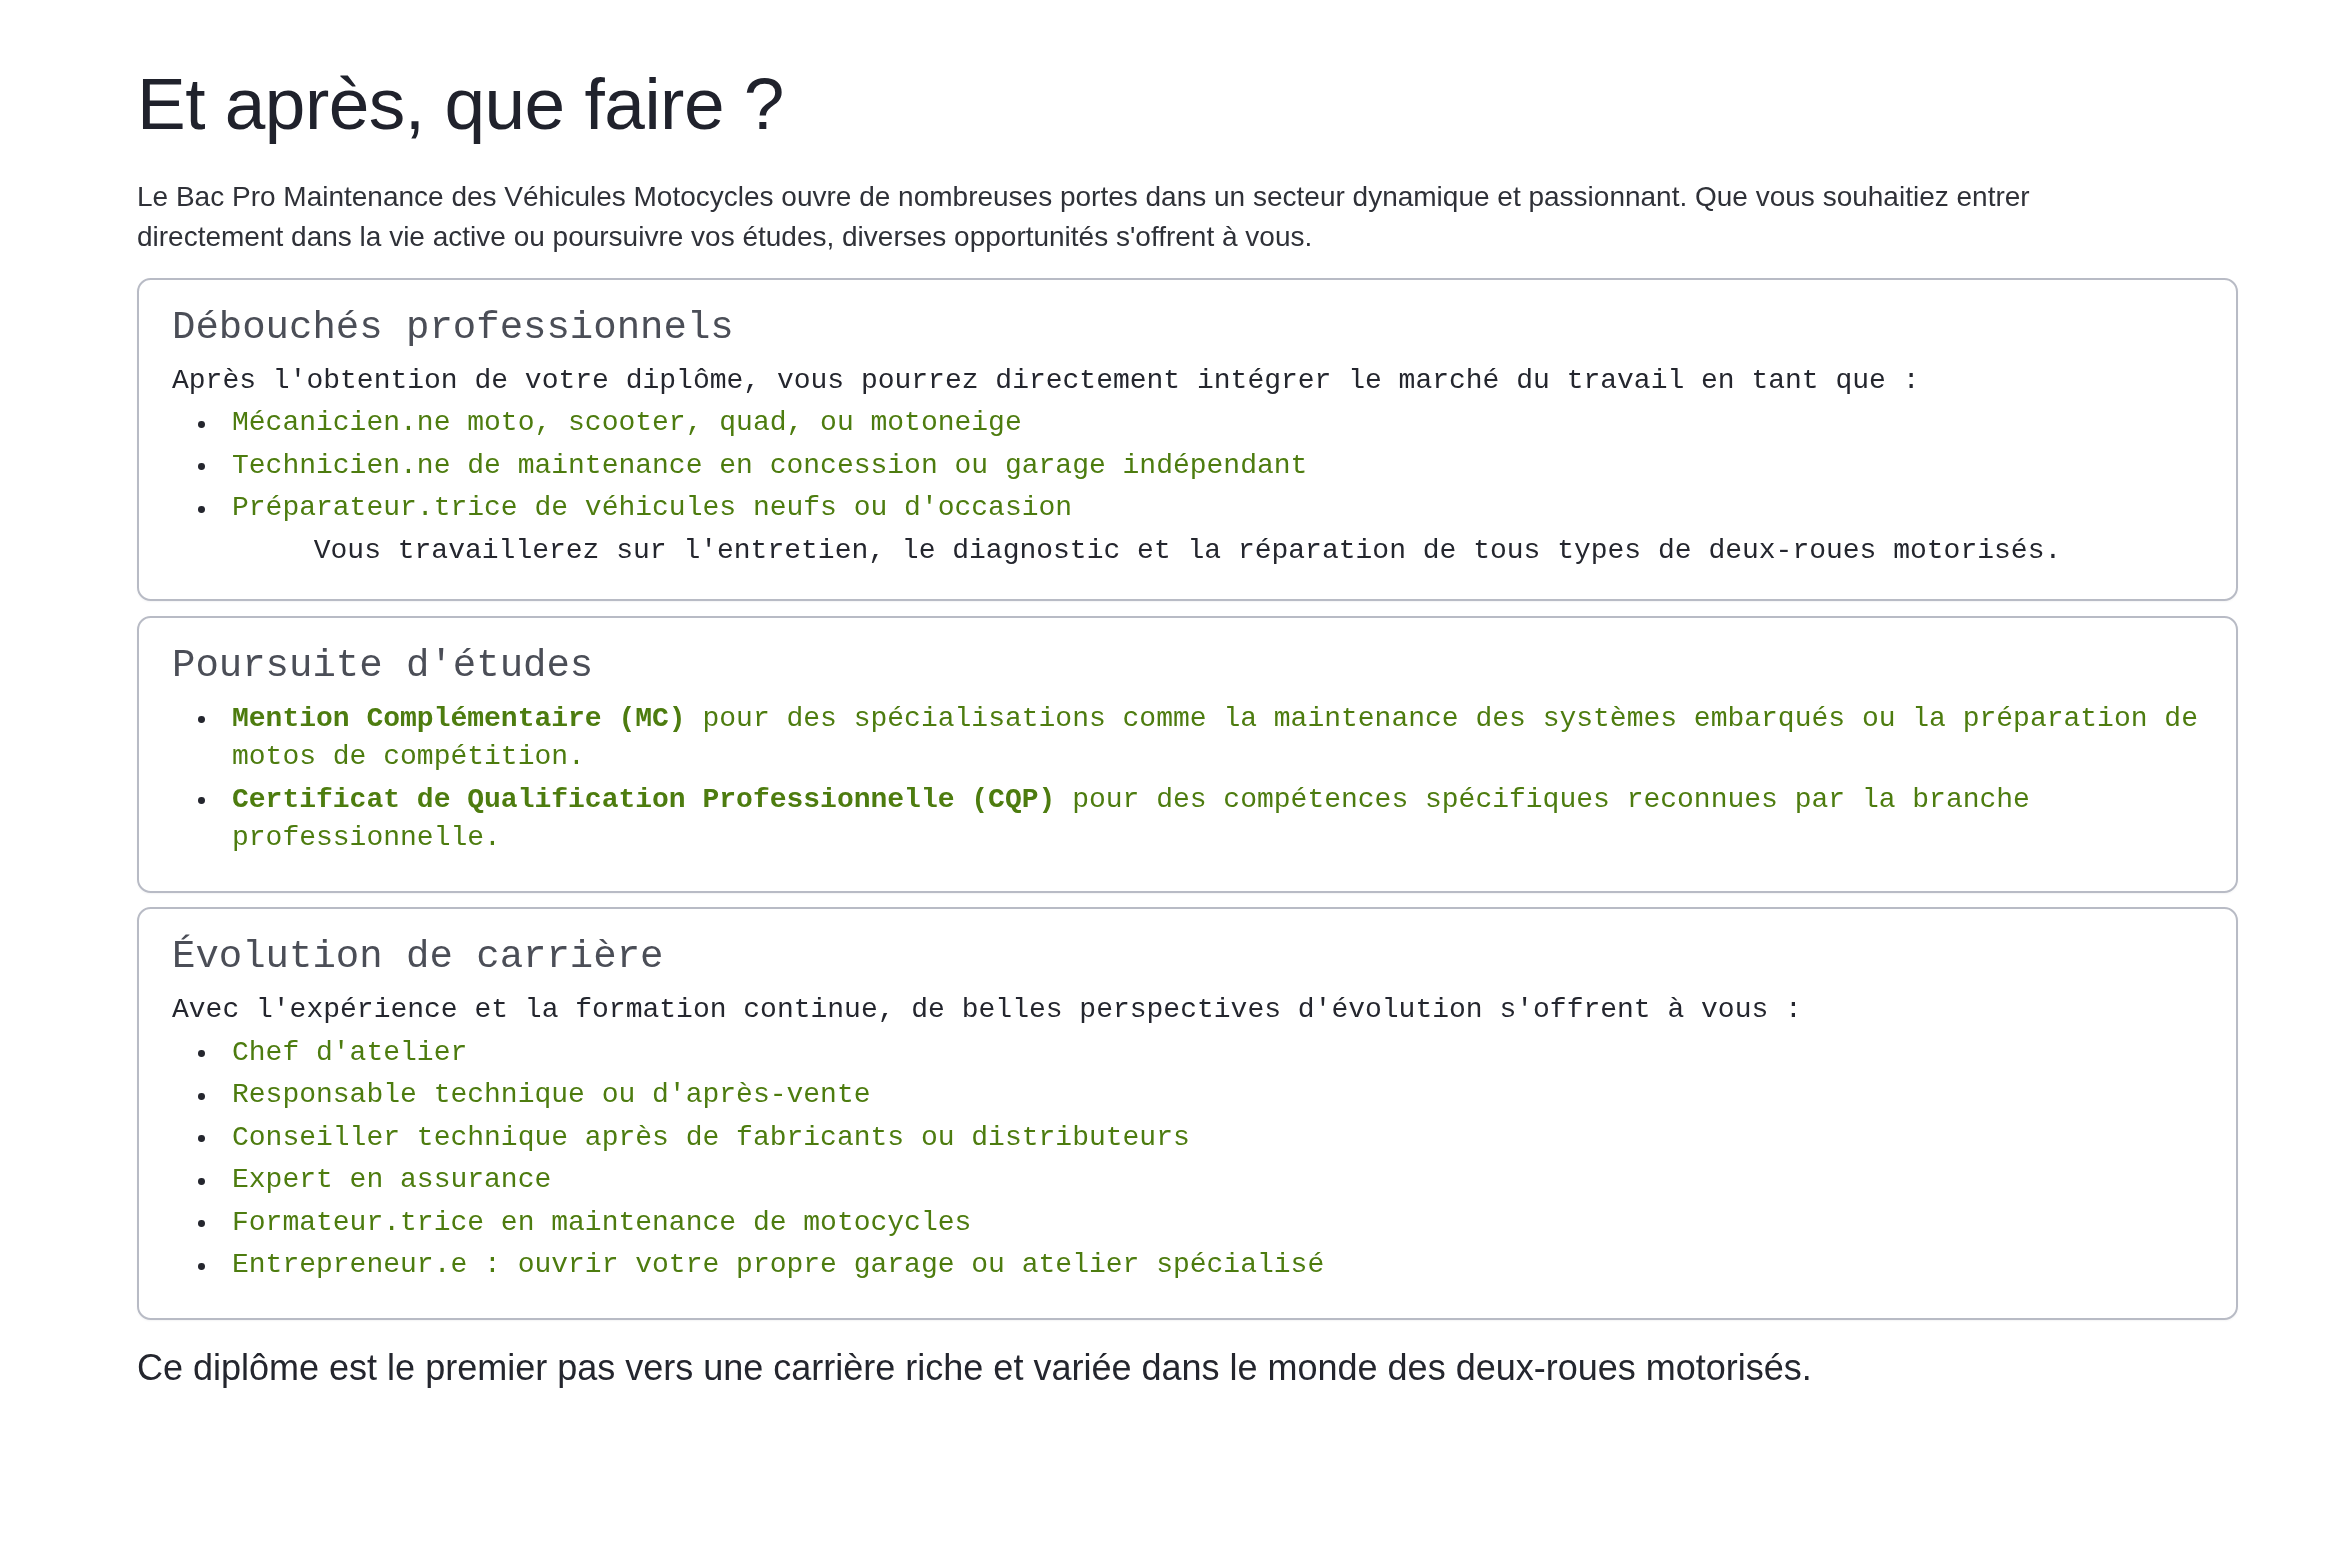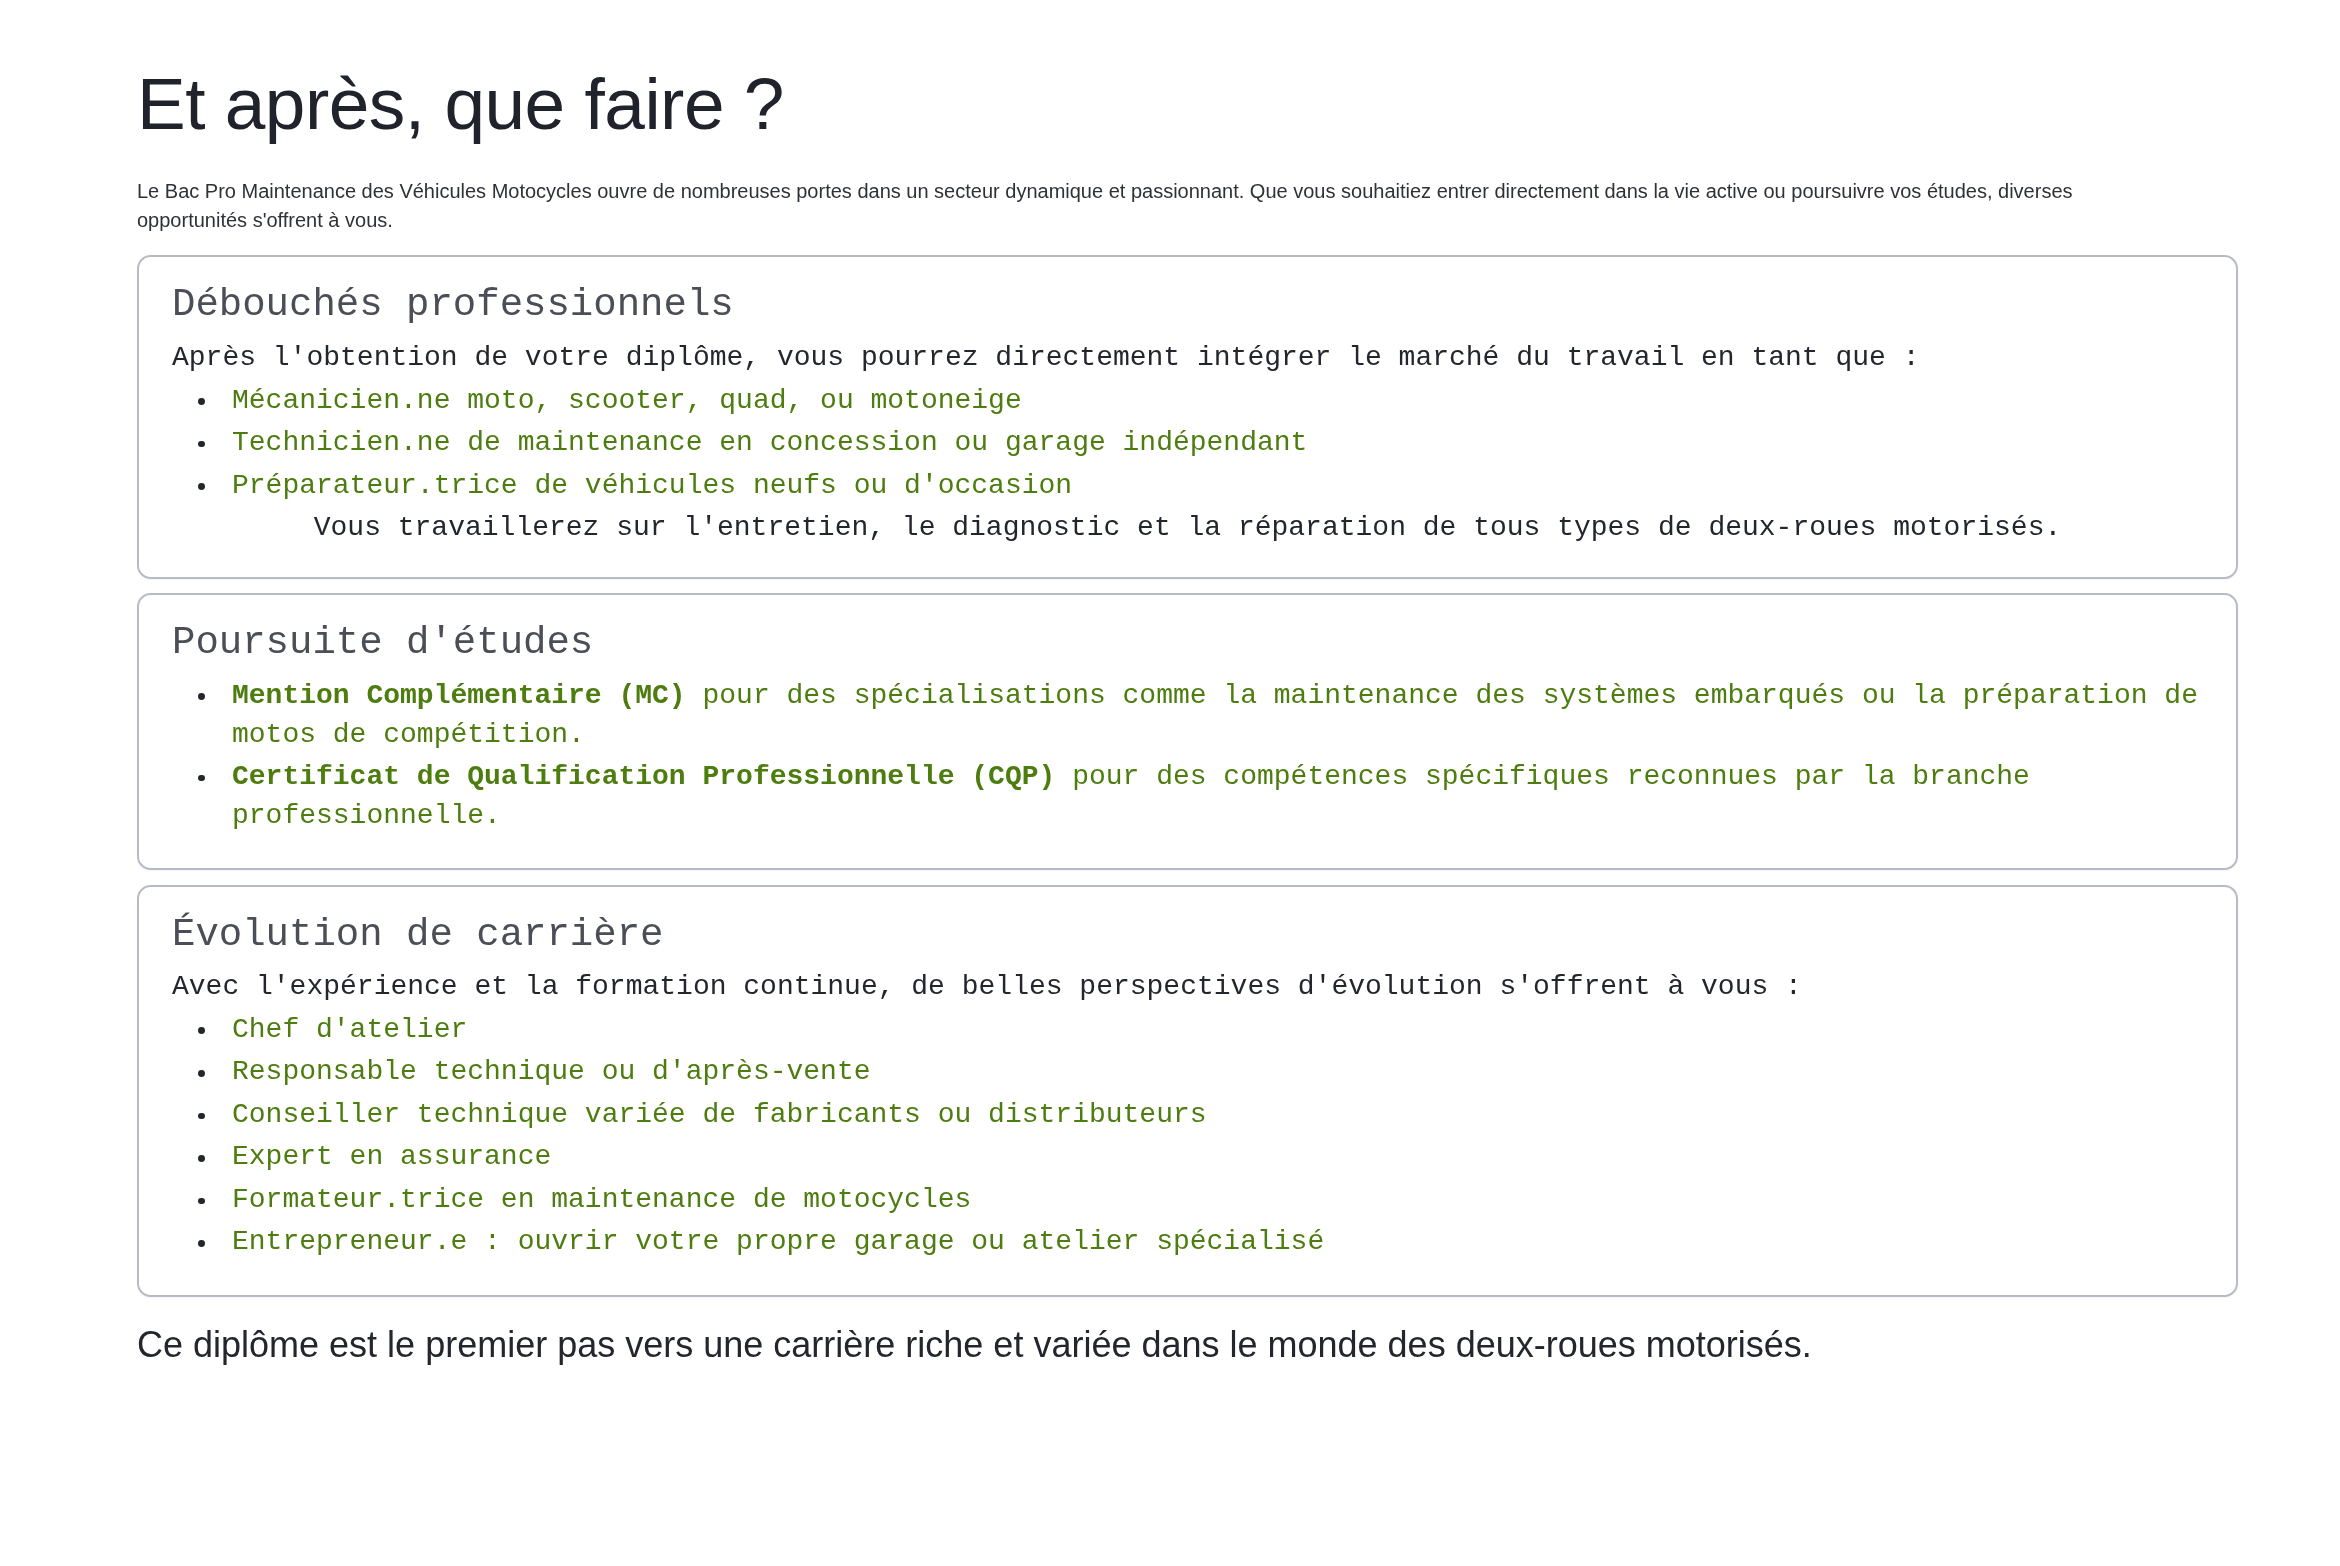--- a/index.html
+++ b/index.html
@@ -26,21 +26,21 @@
   .page-title {
     font-size: 73px;
     font-weight: 300;
     line-height: 1.05;
     letter-spacing: -0.5px;
     color: #20222c;
     margin: 0;
     padding-top: 21.5px;
   }
   .intro {
-    font-size: 20px;
+    font-size: 28px;
     line-height: 1.42;
     color: #2f3138;
     margin: 35px 0 0 0;
     max-width: 1999px;
   }
   .cards {
     margin-top: 21.5px;
     display: flex;
     flex-direction: column;
     gap: 14.6px;
@@ -133,21 +133,21 @@
           <li><b>Certificat de Qualification Professionnelle (CQP)</b><span> pour des compétences spécifiques reconnues par la branche professionnelle.</span></li>
         </ul>
     </section>
 
     <section class="card">
       <h2 class="card-title">Évolution de carrière</h2>
       <p class="card-text">Avec l'expérience et la formation continue, de belles perspectives d'évolution s'offrent à vous :</p>
       <ul class="bullets">
           <li><span>Chef d'atelier</span></li>
           <li><span>Responsable technique ou d'après-vente</span></li>
-          <li><span>Conseiller technique variée de fabricants ou distributeurs</span></li>
+          <li><span>Conseiller technique après de fabricants ou distributeurs</span></li>
           <li><span>Expert en assurance</span></li>
           <li><span>Formateur.trice en maintenance de motocycles</span></li>
           <li><span>Entrepreneur.e : ouvrir votre propre garage ou atelier spécialisé</span></li>
         </ul>
     </section>
 
   </div>
 
   <p class="closing">Ce diplôme est le premier pas vers une carrière riche et variée dans le monde des deux-roues motorisés.</p>
 

